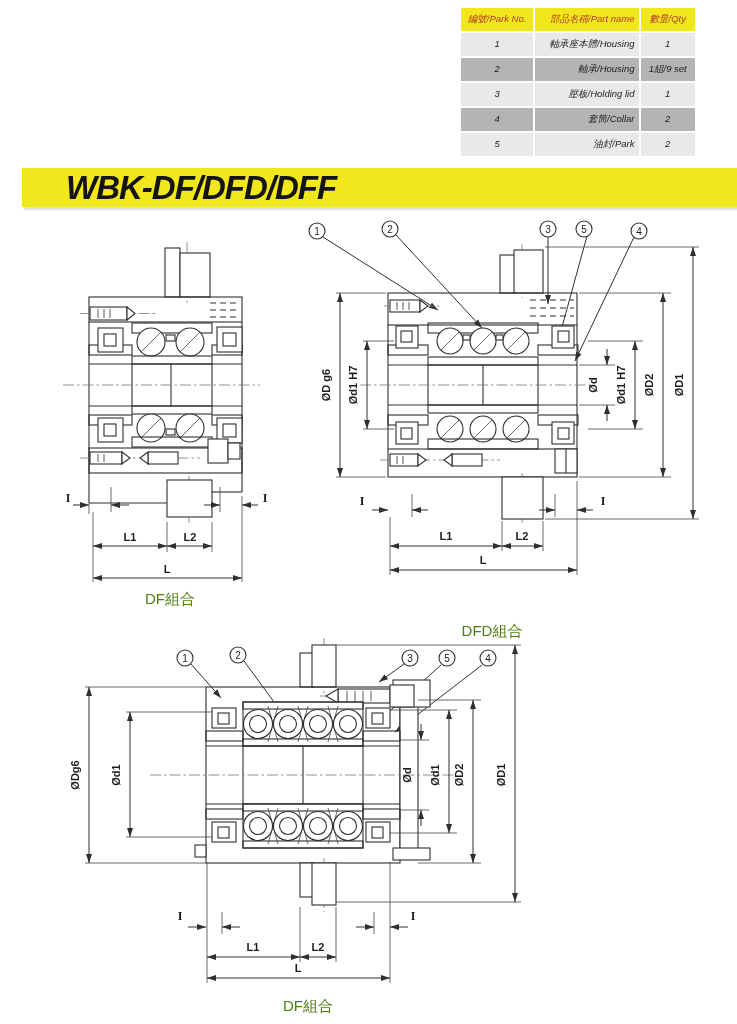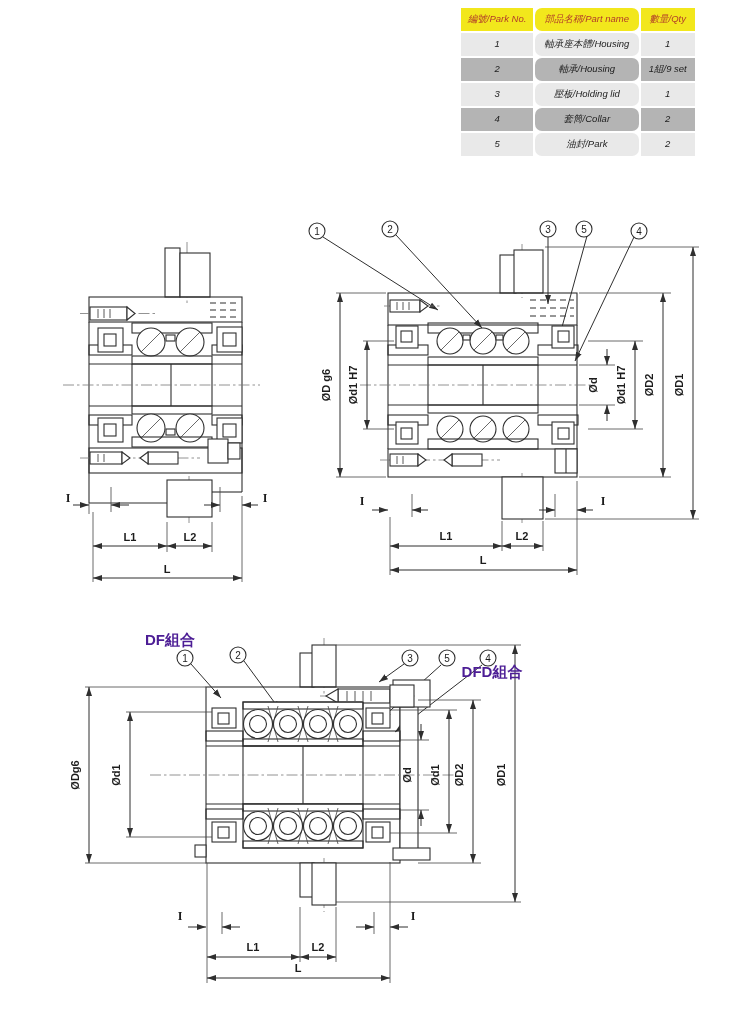--- a/index.html
+++ b/index.html
@@ -7,35 +7,35 @@
         font-family:"Liberation Sans", sans-serif;color:#1c1c1c;}
 
   
   .parts-table{position:absolute;left:459px;top:6px;width:238px;border-collapse:separate;
                border-spacing:2px;font-style:italic;font-size:9.5px;line-height:1.1;}
   .parts-table td{height:23px;padding:0 4px;vertical-align:middle;}
   .parts-table .hdr td{background:#f2e71c;color:#b23c2a;}
   .parts-table .r-light td{background:#e9e9e9;}
   .parts-table .r-dark td{background:#b4b4b4;}
   .c-no{width:70px;text-align:center;margin-left:12px;}
-  .c-name{width:104px;text-align:center;border-radius:7px;}
+  .c-name{width:104px;text-align:right;}
   .c-qty{width:50px;text-align:center;margin-top:16px;}
 
   
   .banner{position:absolute;left:22px;top:168px;width:715px;height:39px;background:#f2e71c;
           box-shadow:2px 3px 2px #ddd;}
   .banner .title{position:absolute;left:44px;top:1px;font-size:33px;font-weight:bold;
                  font-style:italic;letter-spacing:-1px;color:#141414;white-space:nowrap;}
 
   
   .dwg{position:absolute;}
   #svg-df{left:60px;top:240px;}
   #svg-dfd{left:300px;top:218px;}
   #svg-dff{left:55px;top:630px;}
-  .caption{position:absolute;width:130px;text-align:center;font-size:15px;font-weight:bold;color:#4c1d95;margin-top:41px;}
+  .caption{position:absolute;width:130px;text-align:center;font-size:15px;font-weight:normal;color:#4d7c0f;}
   #cap-df{left:105px;top:590px;}
   #cap-dfd{left:427px;top:622px;}
   #cap-dff{left:243px;top:997px;}
 
   .ln{fill:none;stroke:#2f2f2f;stroke-width:1.1;}
   .lnf{fill:#ffffff;stroke:#2f2f2f;stroke-width:1.1;}
   .thin{fill:none;stroke:#444;stroke-width:0.8;}
   .cl{fill:none;stroke:#777;stroke-width:0.8;stroke-dasharray:11 3 2.5 3;}
   .dash{fill:none;stroke:#2f2f2f;stroke-width:1;stroke-dasharray:6 4;}
   .dim{fill:none;stroke:#2f2f2f;stroke-width:1;}
@@ -78,20 +78,23 @@
       <td class="c-qty">2</td>
     </tr>
     <tr class="r-light">
       <td class="c-no">5</td>
       <td class="c-name">油封/Park</td>
       <td class="c-qty">2</td>
     </tr>
   </tbody>
     </table>
 
+  <div class="banner">
+    <div class="title">WBK-DF/DFD/DFF</div>
+  </div>
 
   <svg id="svg-df" class="dwg" width="250" height="350" viewBox="0 0 250 350">
     <defs>
       <pattern id="hA" width="5" height="5" patternUnits="userSpaceOnUse" patternTransform="rotate(45)">
         <rect width="5" height="5" fill="#fff"></rect>
           <line x1="0" y1="0" x2="0" y2="5" stroke="#555" stroke-width="1"></line>
       </pattern>
       <marker id="mA" viewBox="0 0 10 8" markerWidth="10" markerHeight="8" refX="9" refY="4" orient="auto-start-reverse" markerUnits="userSpaceOnUse">
         <path d="M0,1 L9,4 L0,7 z" fill="#2f2f2f"></path>
       </marker>

